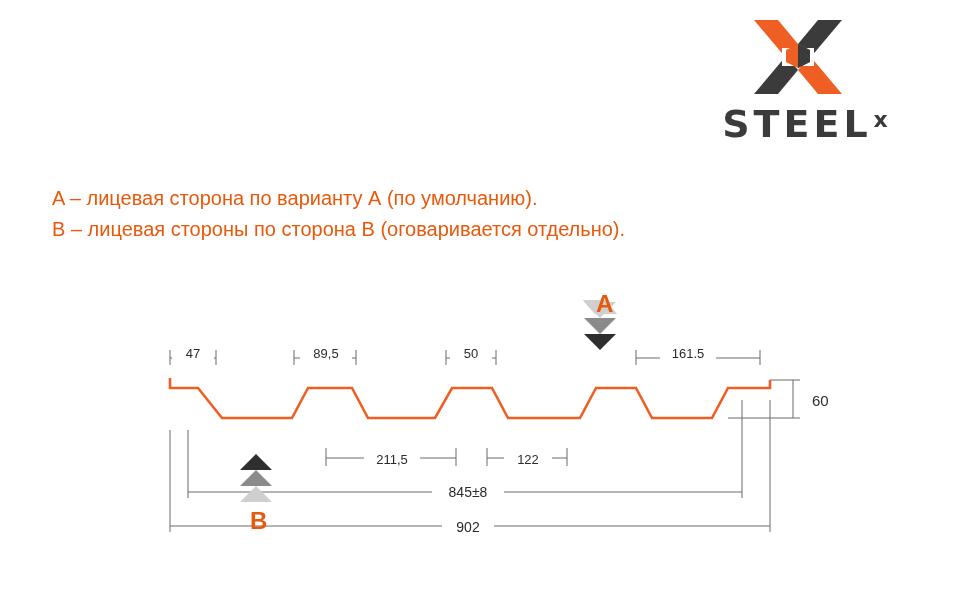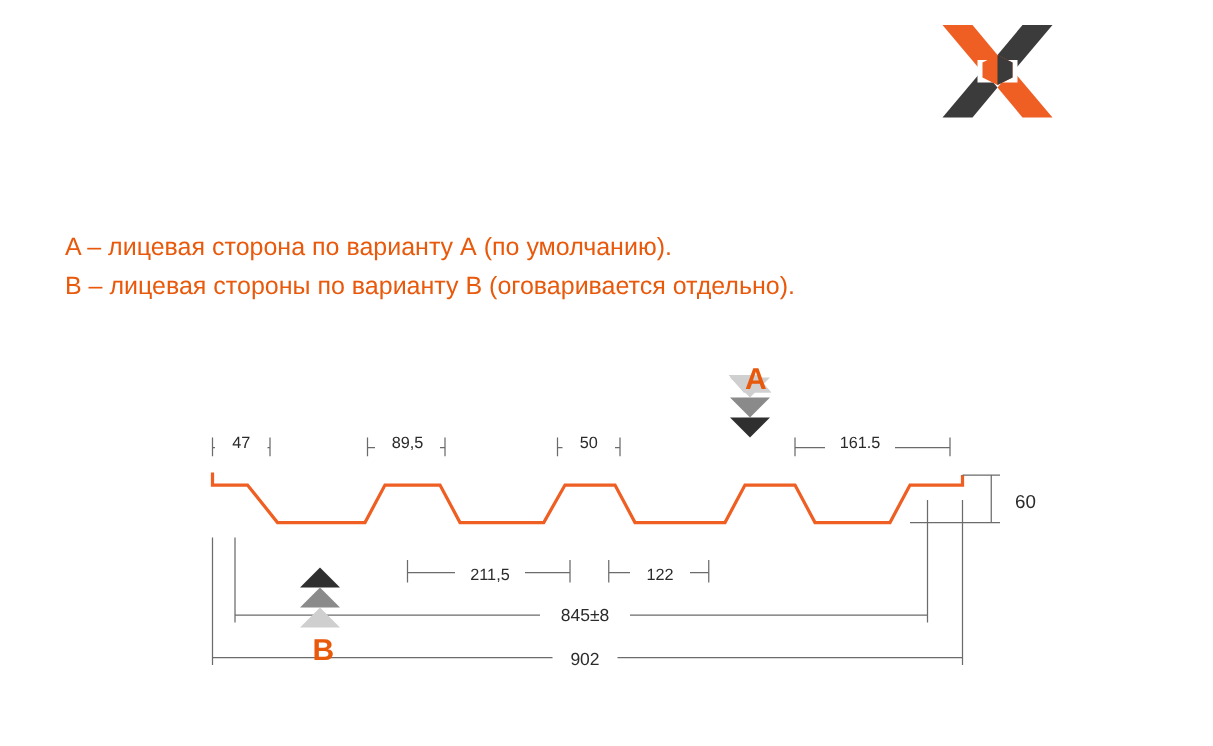--- a/index.html
+++ b/index.html
@@ -94,24 +94,28 @@
     <svg width="92" height="78" viewBox="0 0 92 78" xmlns="http://www.w3.org/2000/svg">
       <polygon points="2,2 26,2 46,26 34,40" fill="#ef5f23"></polygon>
       <polygon points="90,2 66,2 46,26 58,40" fill="#3b3b3b"></polygon>
       <polygon points="2,76 26,76 46,52 34,38" fill="#3b3b3b"></polygon>
       <polygon points="90,76 66,76 46,52 58,38" fill="#ef5f23"></polygon>
       <polygon points="30,30 62,30 62,48 30,48" fill="#ffffff"></polygon>
       <polygon points="34,32 46,26 58,32 58,44 46,50 34,44" fill="#ef5f23"></polygon>
       <polygon points="46,26 58,32 58,44 46,50" fill="#3b3b3b"></polygon>
     </svg>
   </div>
+  <div id="logo-wordmark">
+    <span id="logo-word">STEEL</span>
+    <span id="logo-x">x</span>
+  </div>
 </div>
 
 <div class="legend-line" id="legend-a">A – лицевая сторона по варианту А (по умолчанию).</div>
-<div class="legend-line" id="legend-b">B – лицевая стороны по варианту B (оговаривается отдельно).</div>
+<div class="legend-line" id="legend-b">B – лицевая стороны по сторона B (оговаривается отдельно).</div>
 
 <div id="diagram">
   <svg width="970" height="300" viewBox="0 0 970 300" xmlns="http://www.w3.org/2000/svg">
 
     <g fill="none" stroke="#ef5f23" stroke-width="2.6" stroke-linejoin="miter">
       <path d="M 170,108
                L 170,118
                L 198,118
                L 222,148
                L 292,148

